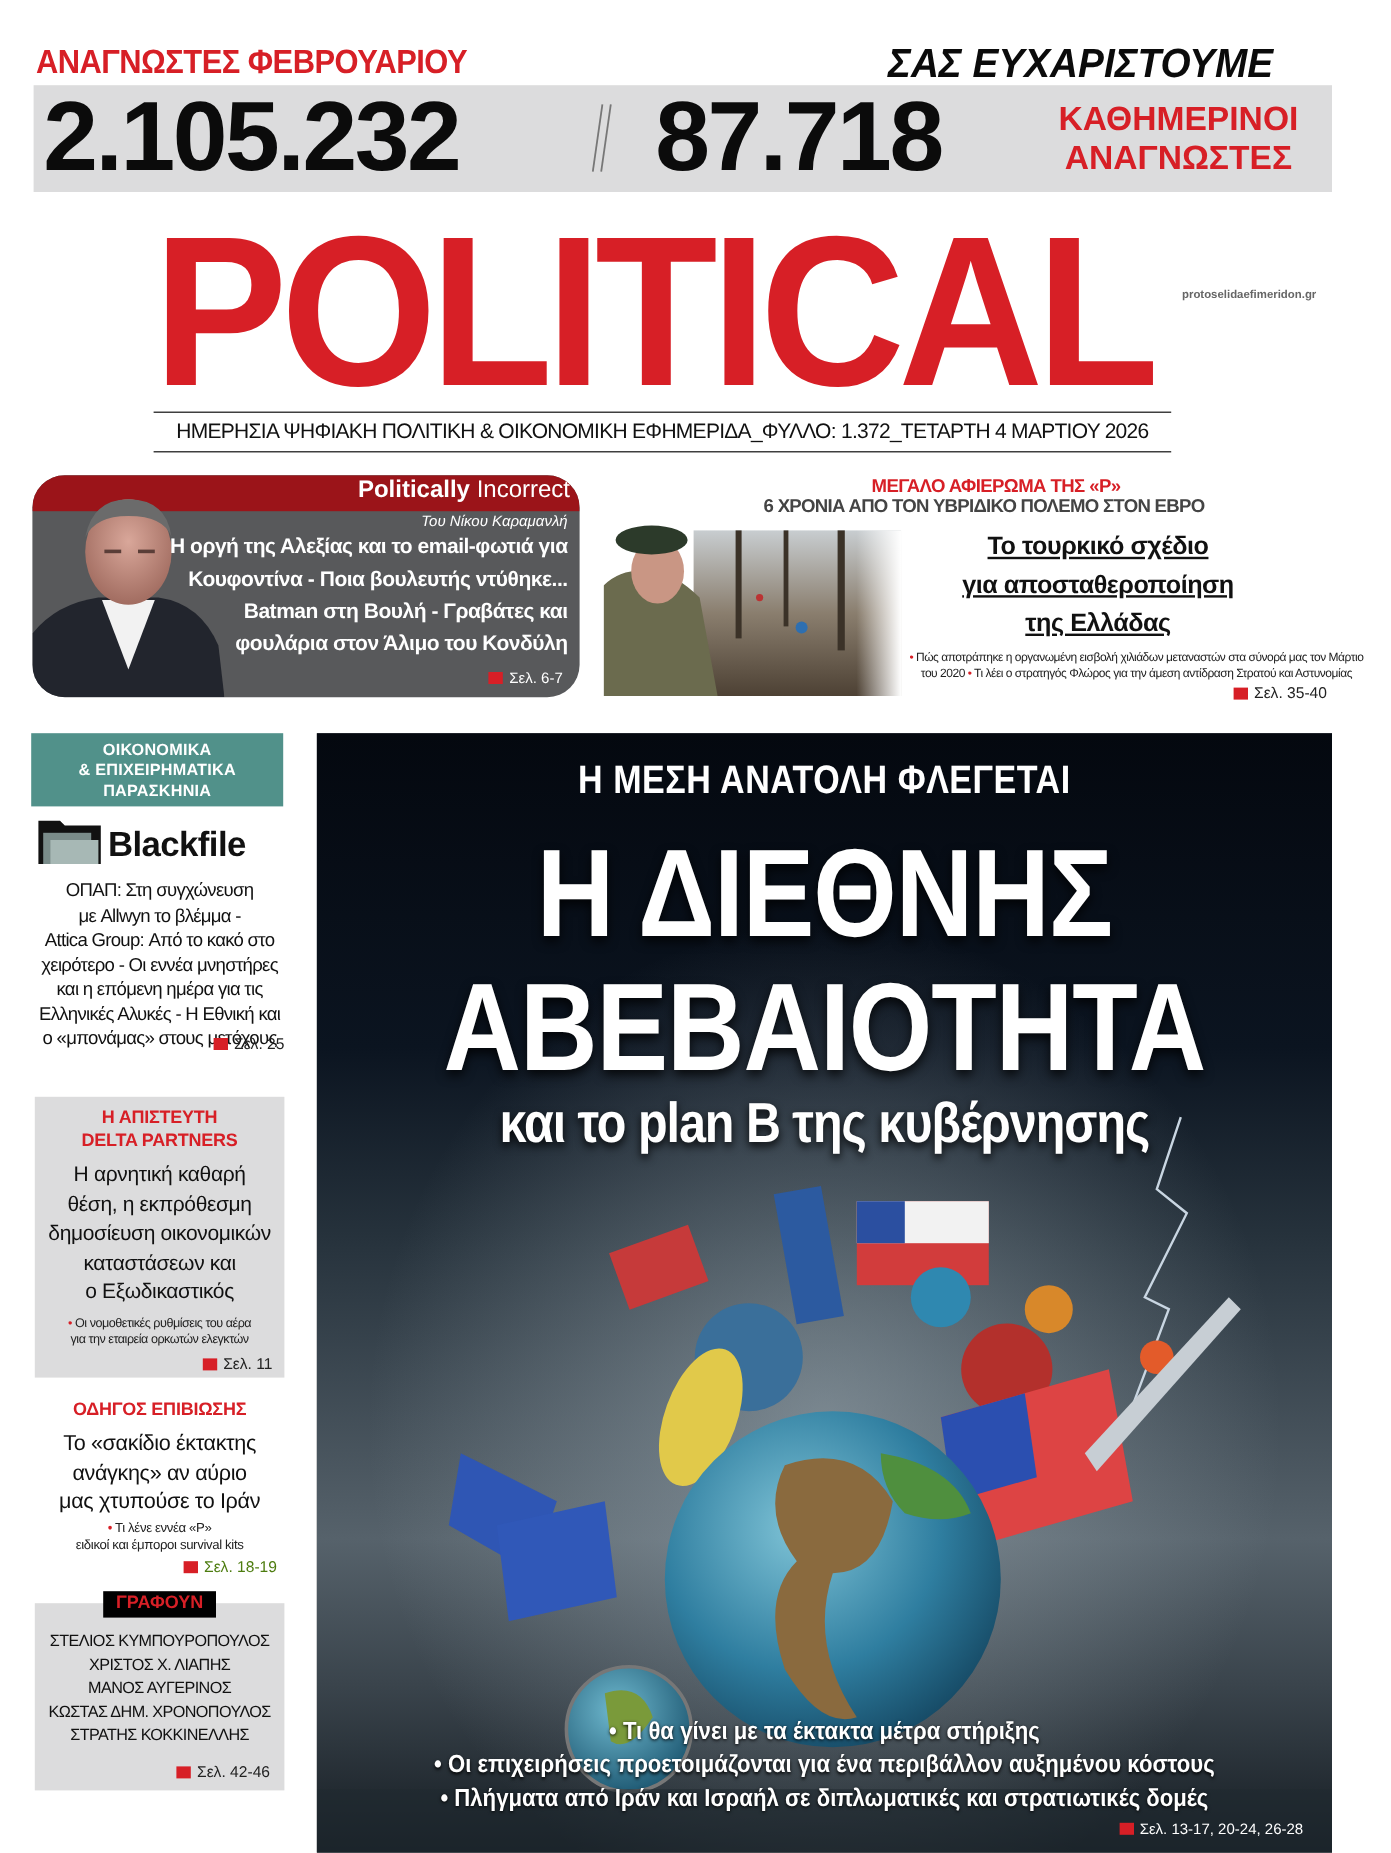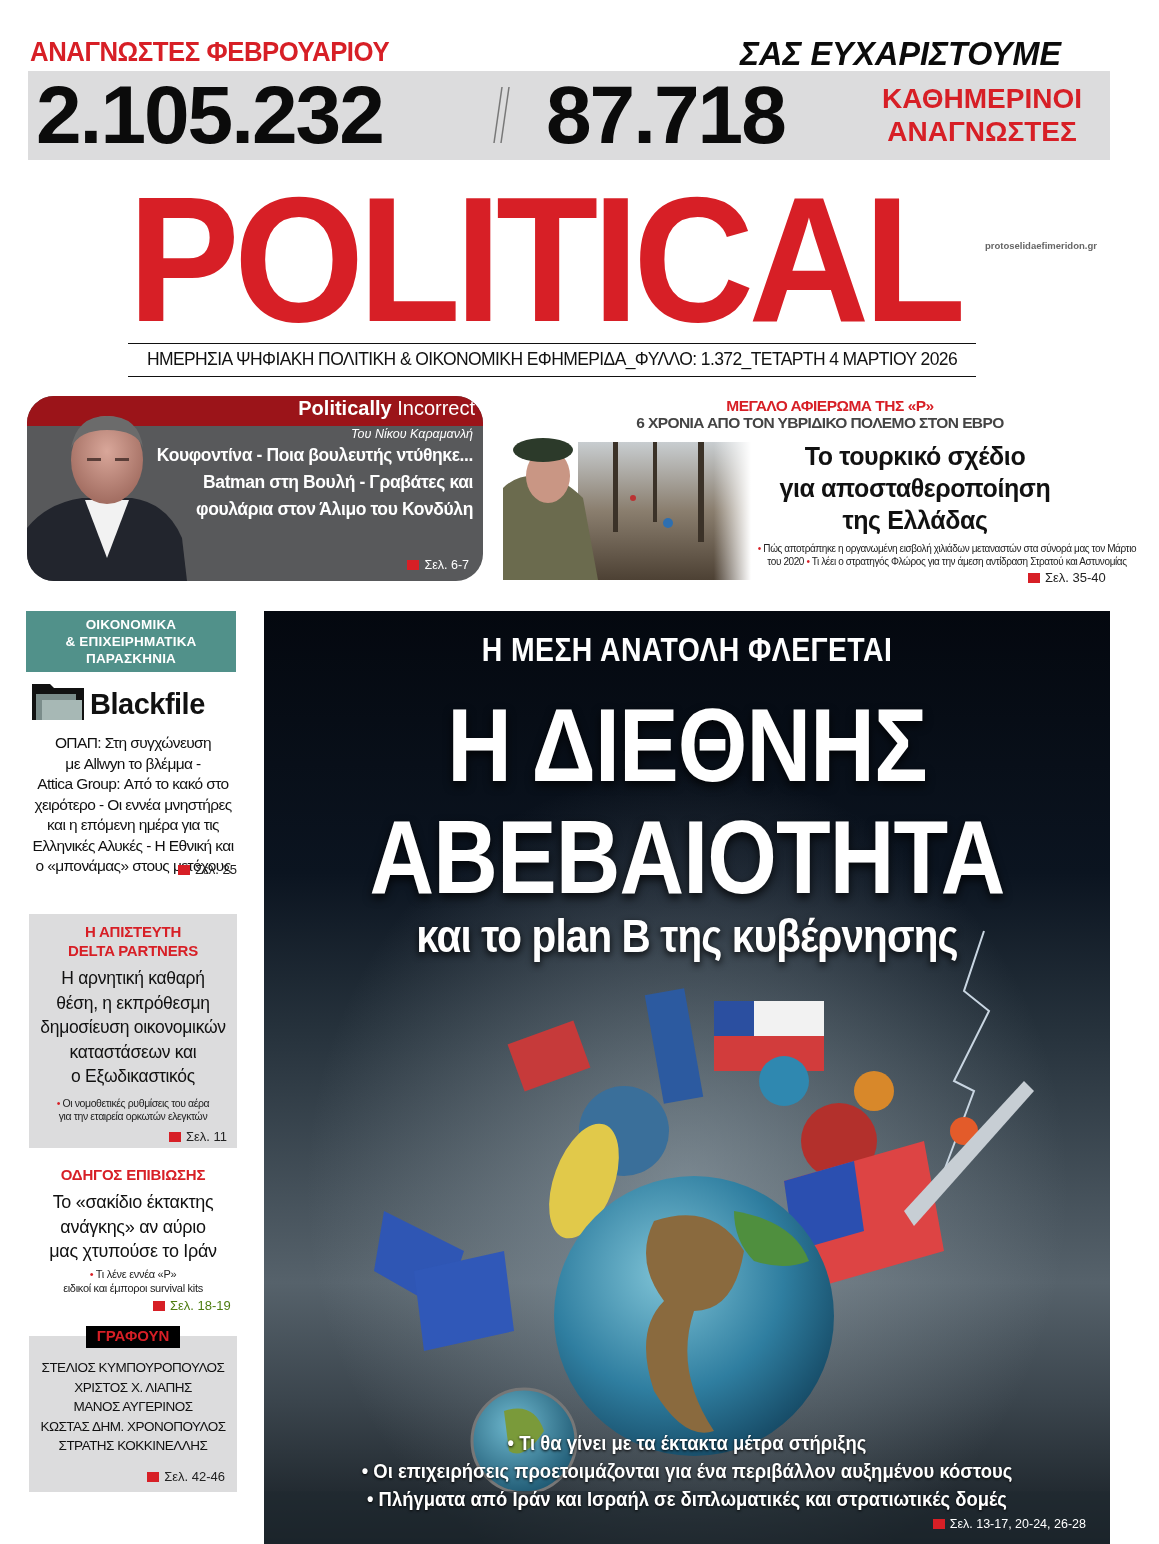--- a/index.html
+++ b/index.html
@@ -32,21 +32,21 @@
   #pi-photo { left: 0; top: 12px; width: 160px; height: 173px; }
   #pi-text { right: 10px; top: 46px; width: 380px; text-align: right; font-size: 17.5px; line-height: 27px; font-weight: bold; color: #fff; letter-spacing: -0.4px; }
   #pi-page { right: 14px; top: 162px; font-size: 12.5px; color: #fff; }
 
   .red-sq { display: inline-block; width: 12px; height: 10px; background: #d71f26; margin-right: 5px; vertical-align: -1px; }
 
   
   #evros-kicker { left: 600px; top: 397px; width: 460px; text-align: center; font-size: 15.5px; font-weight: bold; color: #d71f26; letter-spacing: -0.5px; }
   #evros-subkicker { left: 560px; top: 414px; width: 520px; text-align: center; font-size: 15.5px; font-weight: bold; color: #444; letter-spacing: -0.6px; white-space: nowrap; }
   #evros-photo { left: 503px; top: 428px; width: 248px; height: 152px; }
-  #evros-title { left: 755px; top: 440px; width: 320px; text-align: center; font-size: 25px; line-height: 32px; font-weight: bold; color: #111; letter-spacing: -0.4px; }
+  #evros-title { left: 755px; top: 440px; width: 320px; text-align: center; font-size: 21px; line-height: 32px; font-weight: bold; color: #111; letter-spacing: -0.4px; text-decoration: underline; }
   #evros-bullets { left: 752px; top: 542px; width: 390px; text-align: center; font-size: 10px; line-height: 13px; color: #222; letter-spacing: -0.4px; }
   #evros-bullets .dot { color: #d71f26; }
   #evros-page { left: 1028px; top: 570px; font-size: 13px; color: #222; }
 
   
   #econ-banner { left: 26px; top: 611px; width: 210px; height: 61px; background: #51918a; color: #fff; text-align: center; font-size: 13.5px; line-height: 17px; font-weight: 900; padding-top: 5px; letter-spacing: 0.2px; }
   #blackfile-logo { left: 30px; top: 678px; width: 210px; height: 46px; }
   #blackfile-icon { left: 0; top: 2px; width: 56px; height: 42px; }
   #blackfile-word { left: 60px; top: 10px; font-size: 29px; font-weight: 900; color: #111; letter-spacing: -0.5px; }
   #blackfile-text { left: 22px; top: 733px; width: 222px; text-align: center; font-size: 15.5px; line-height: 20.5px; color: #111; letter-spacing: -0.6px; }
@@ -114,20 +114,21 @@
     <ellipse cx="80" cy="52" rx="36" ry="44" fill="url(#face)"></ellipse>
     <path d="M44 40 Q50 8 80 8 Q112 8 116 40 Q110 22 80 22 Q52 22 44 40 Z" fill="#6b6b6b"></path>
     <rect x="60" y="50" width="14" height="3" fill="#5a3e38"></rect>
     <rect x="88" y="50" width="14" height="3" fill="#5a3e38"></rect>
   </svg>
   <div id="pi-title" class="abs">
     <b>Politically</b><span> Incorrect</span>
   </div>
   <div id="pi-author" class="abs">Του Νίκου Καραμανλή</div>
   <div id="pi-text" class="abs cond">
+    <div>Η οργή της Αλεξίας και το email-φωτιά για</div>
     <div>Κουφοντίνα - Ποια βουλευτής ντύθηκε...</div>
     <div>Batman στη Βουλή - Γραβάτες και</div>
     <div>φουλάρια στον Άλιμο του Κονδύλη</div>
   </div>
   <div id="pi-page" class="abs">
     <span class="red-sq"></span><span>Σελ. 6-7</span>
   </div>
 </div>
 
 <div id="evros-kicker" class="abs cond">ΜΕΓΑΛΟ ΑΦΙΕΡΩΜΑ ΤΗΣ «P»</div>

